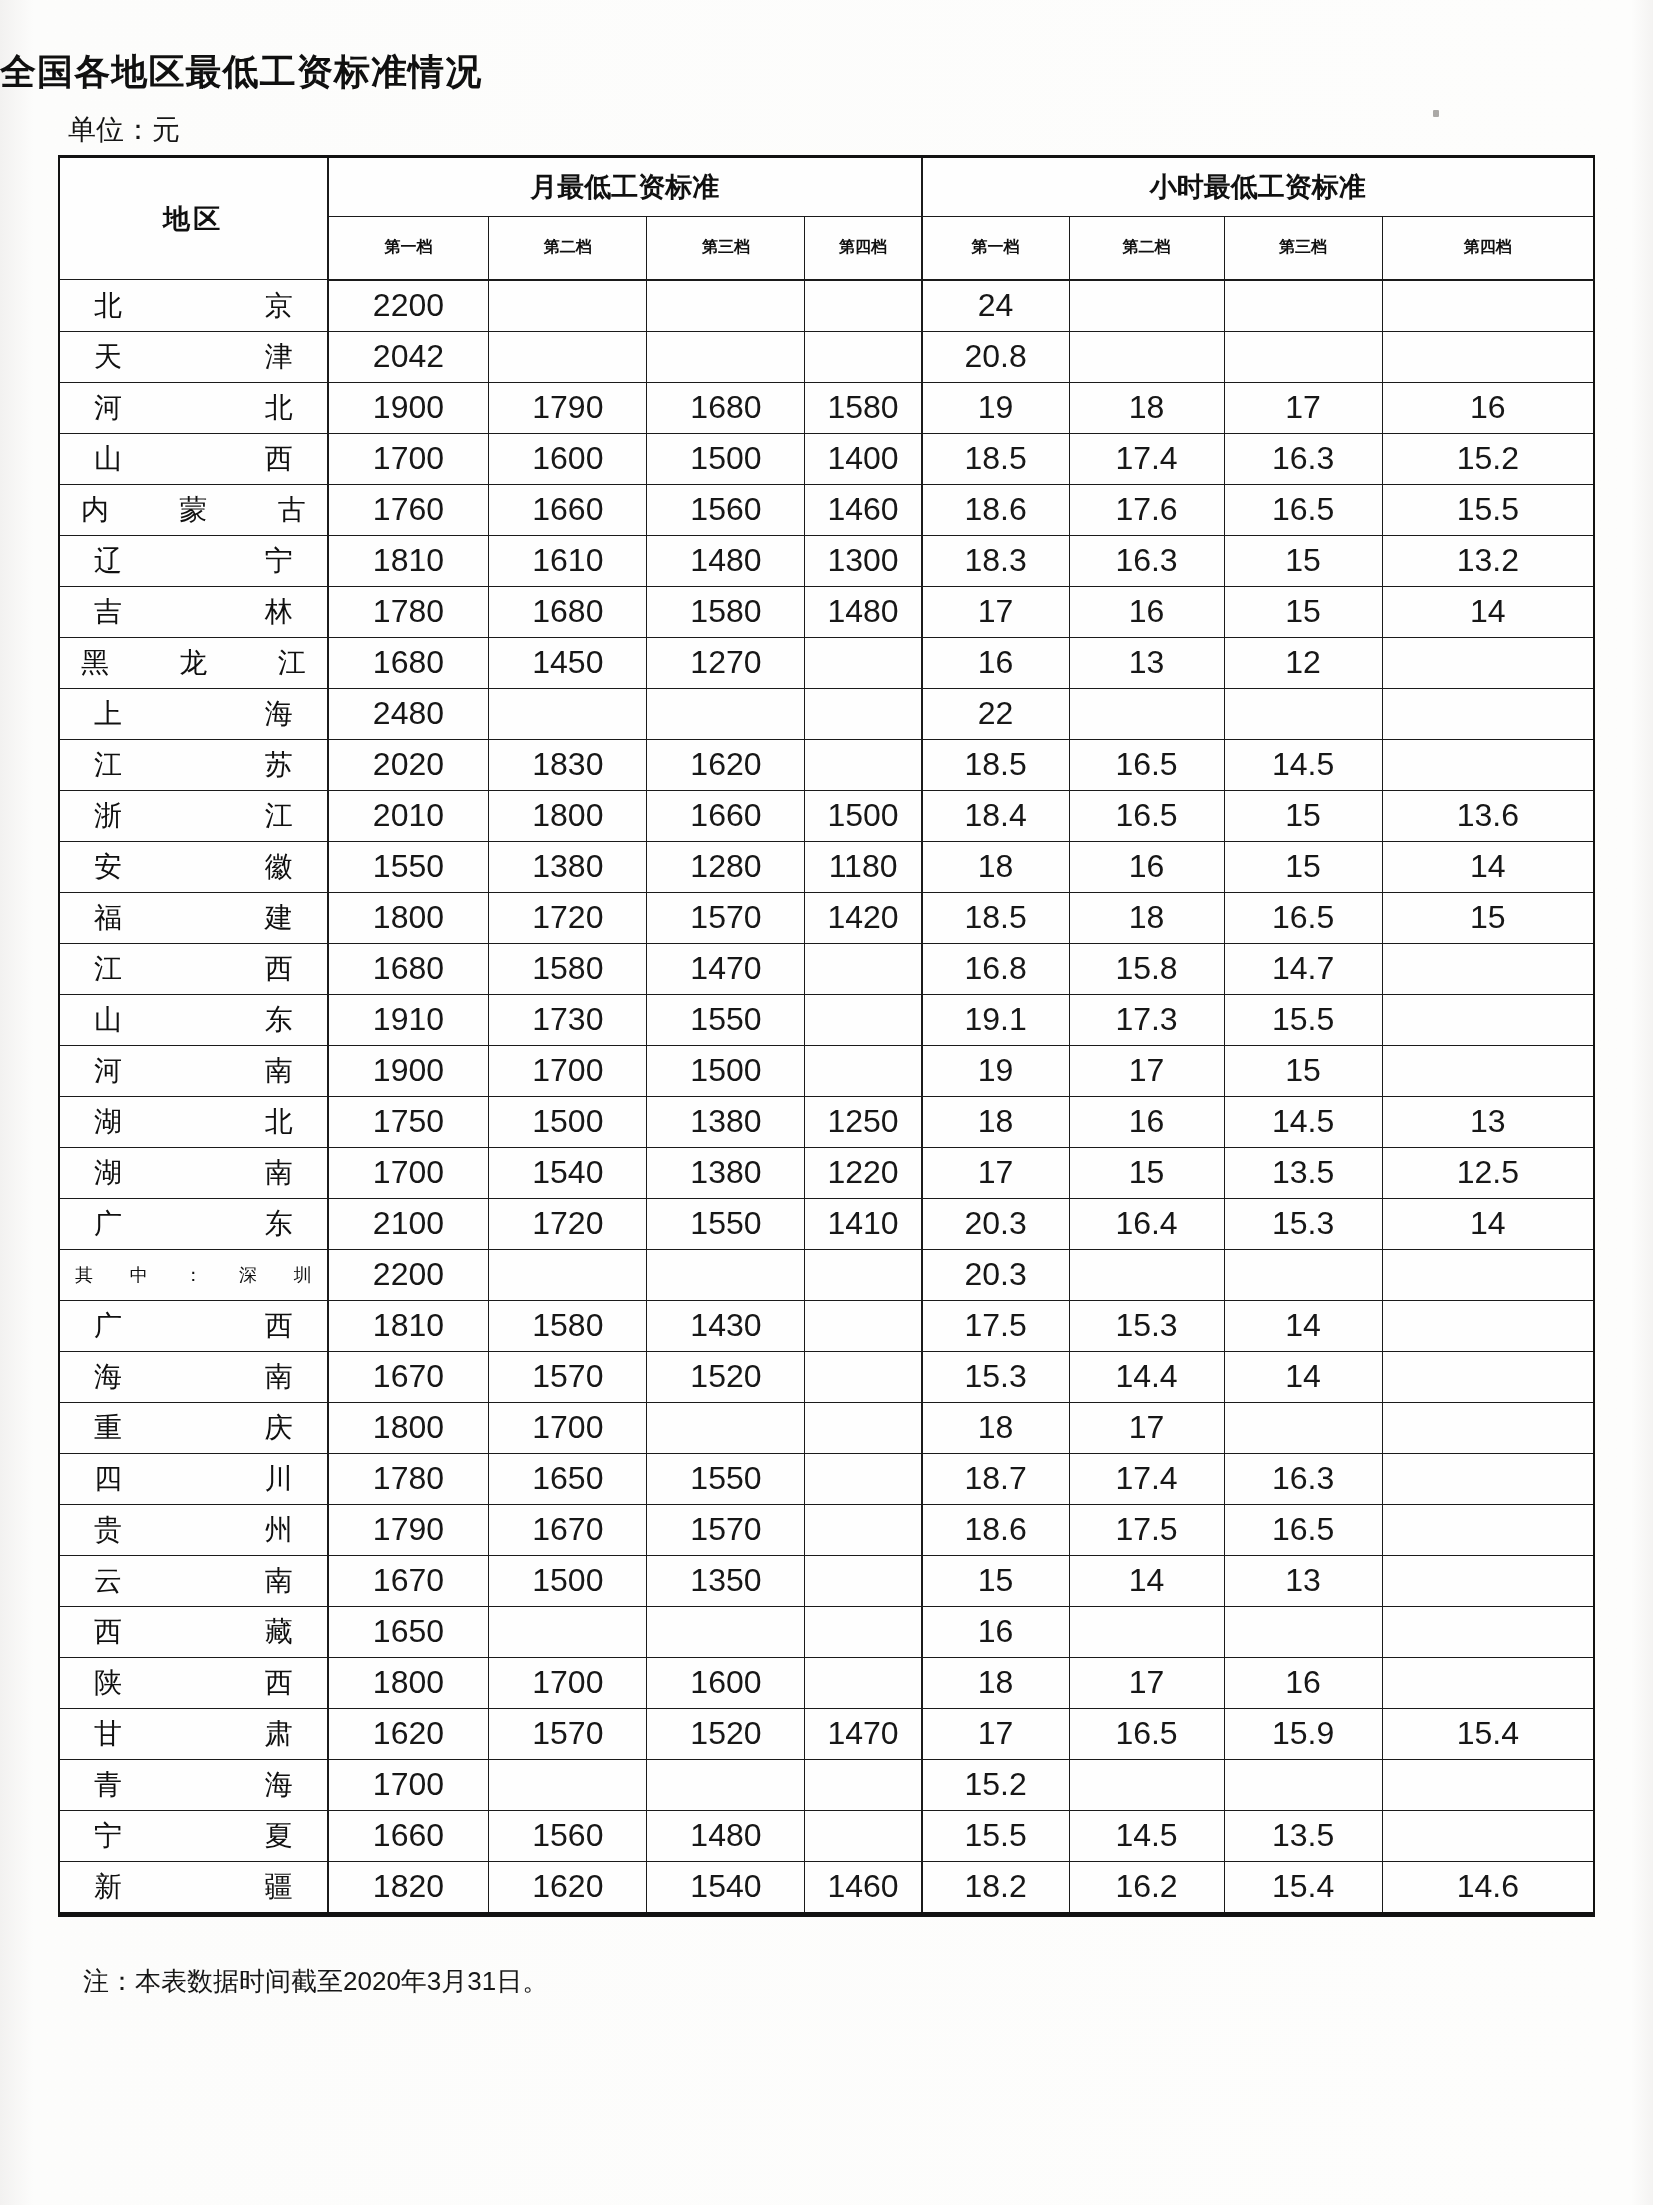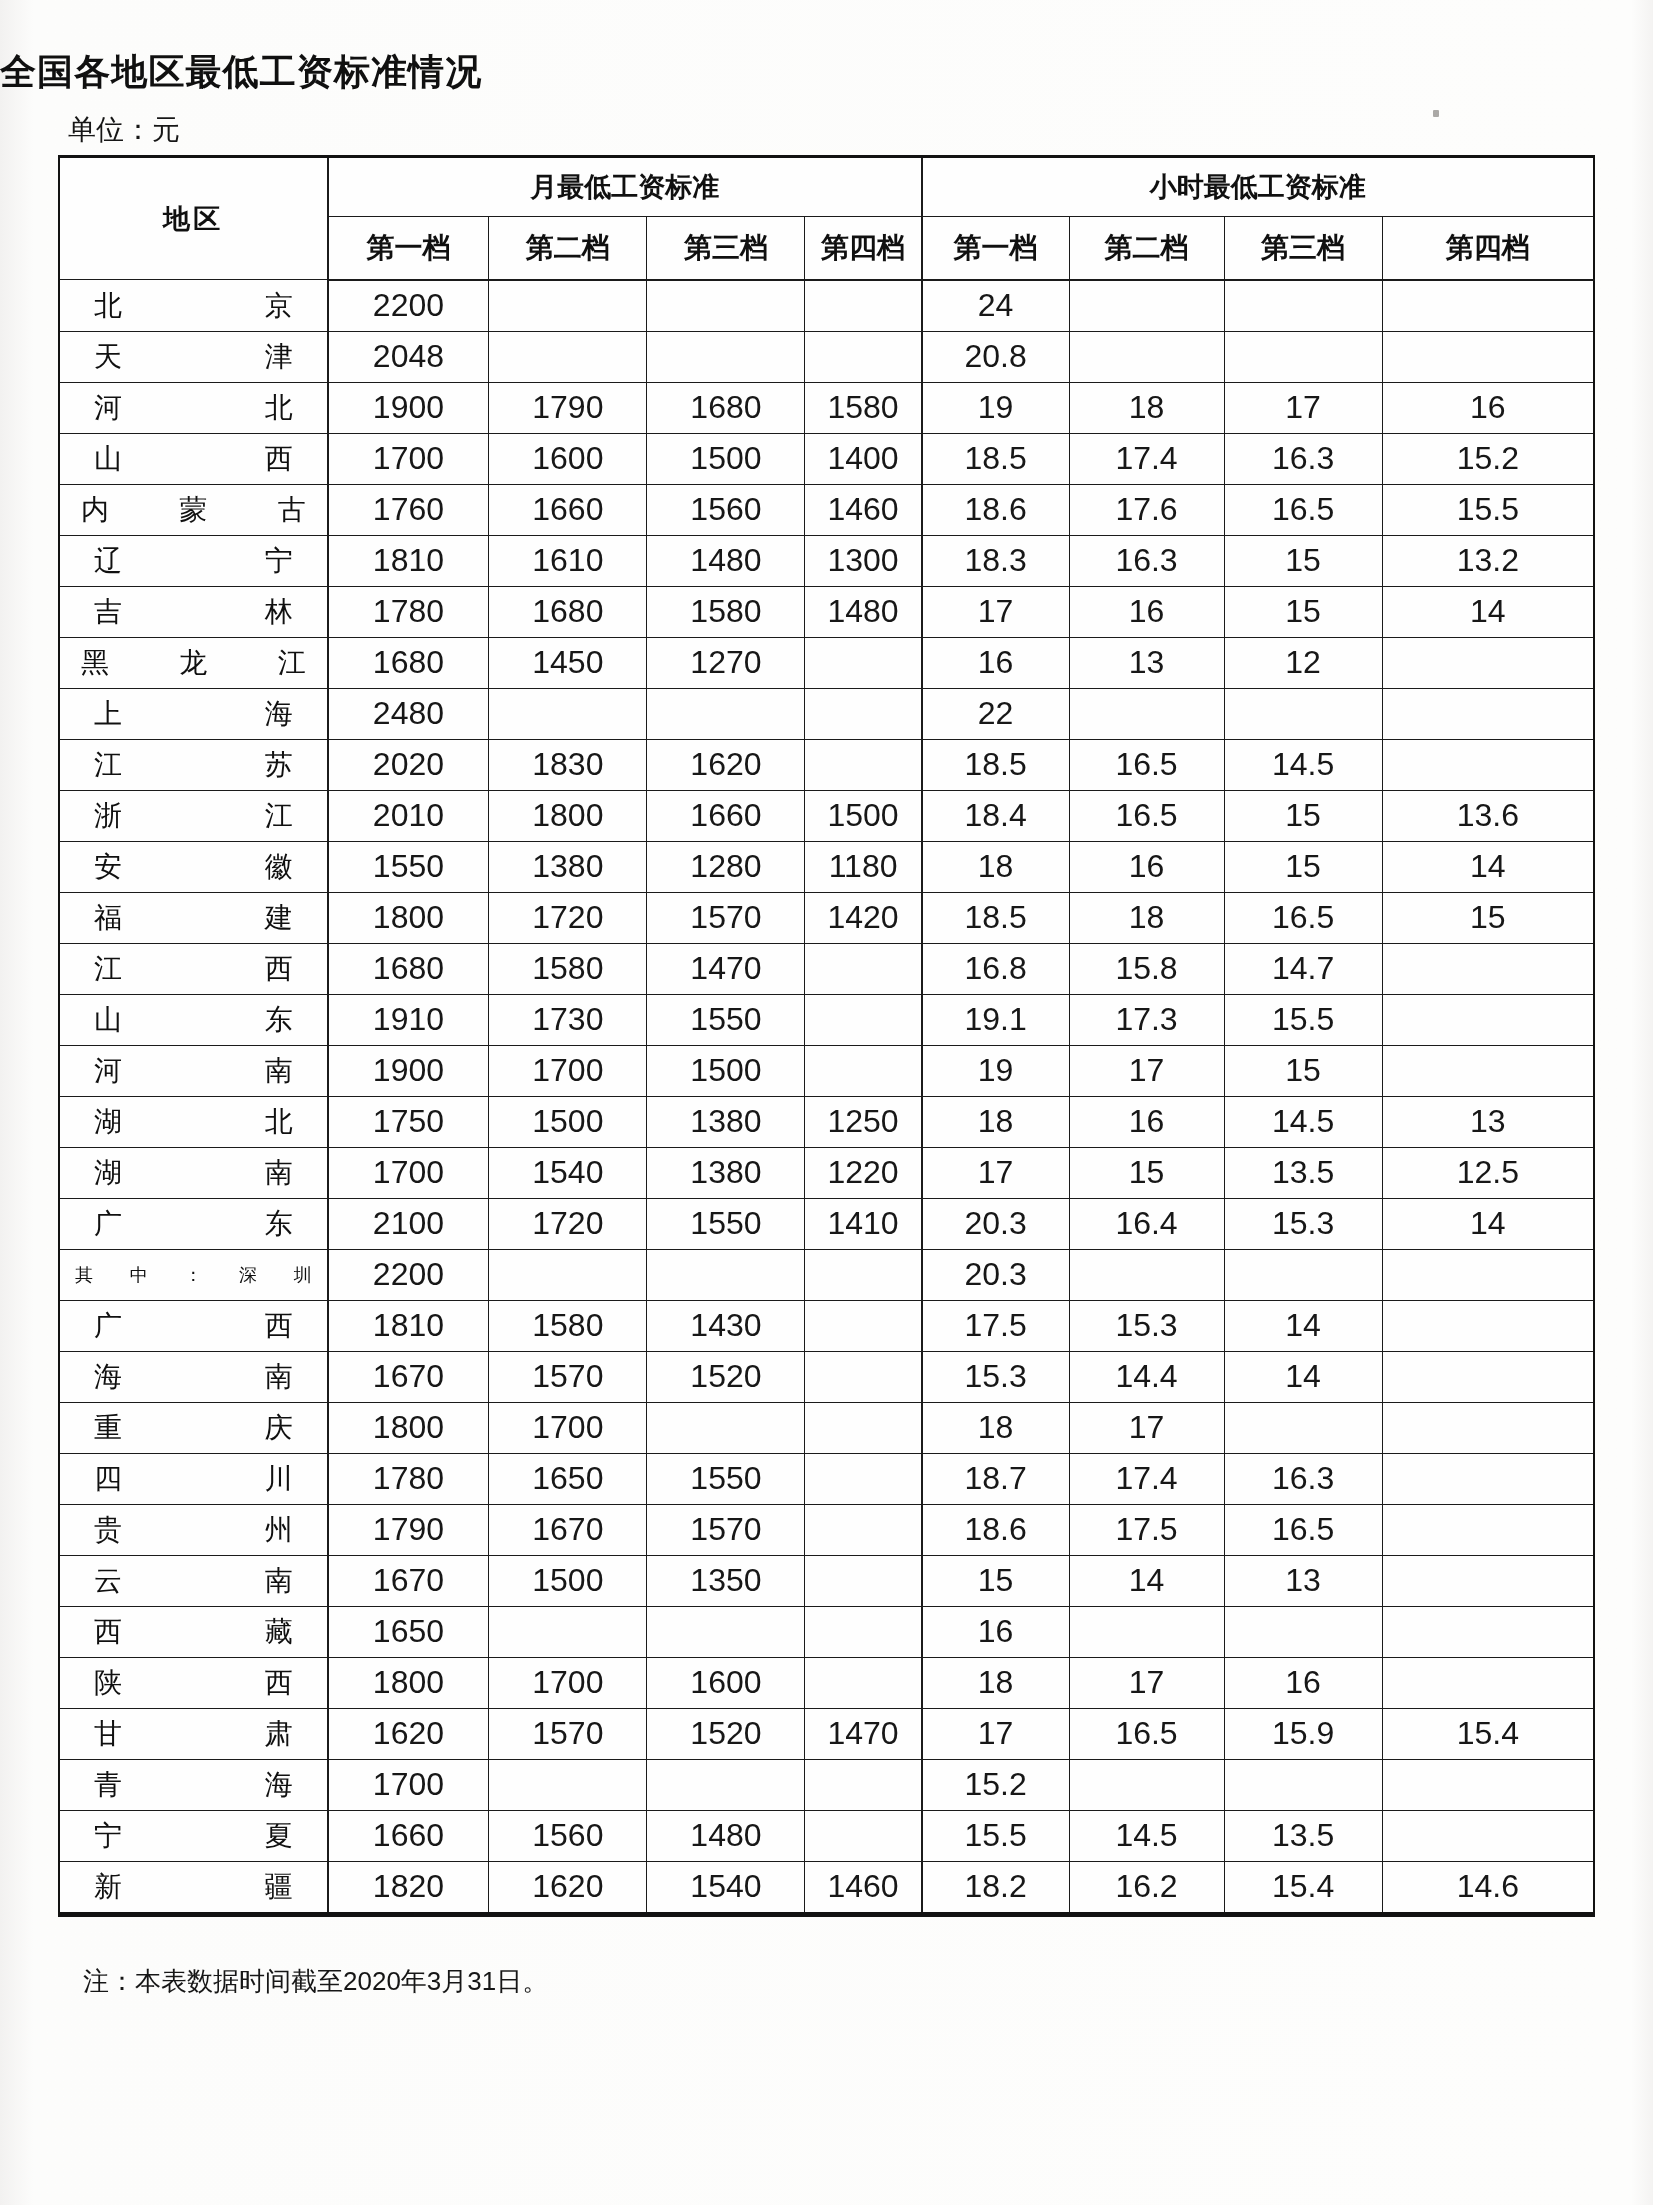--- a/index.html
+++ b/index.html
@@ -22,21 +22,21 @@
     background:#fefefe;
   }
   th,td{
     border:1.1px solid #1b1b1b;
     border-top-width:1.7px;border-bottom-width:1.7px;
     padding:0;vertical-align:middle;overflow:hidden;
   }
   table{border:2.8px solid #121212;border-top-width:3.9px;border-bottom-width:5px;}
   thead th{font-weight:600;color:#101010;background:#fefefe;text-align:center;}
   tr.groups th{height:58px;font-size:27px;}
-  tr.tiers th{height:62px;font-size:28px;border-bottom-width:2.8px;}
+  tr.tiers th{height:62px;font-size:16px;border-bottom-width:2.8px;}
   th.region-h{font-size:27px;border-right-width:2.2px;letter-spacing:3.3px;}
   tbody td{height:50px;font-size:32px;text-align:center;font-weight:400;color:#171717;}
   td.region{border-right-width:2.2px;}
   td.region span{
     display:block;text-align:justify;text-align-last:justify;
     font-size:28px;font-weight:500;padding:0 34px;color:#101010;
   }
   td.region.mid span{padding:0 21px;}
   td.region.full span{padding:0 15px;font-size:18px;}
   .sec-end{border-right-width:2.2px;}
@@ -92,21 +92,21 @@
           <td class="sec-end"></td>
           <td>24</td>
           <td></td>
           <td></td>
           <td></td>
         </tr>
         <tr>
           <td class="region">
             <span>天津</span>
           </td>
-          <td>2048</td>
+          <td>2042</td>
           <td></td>
           <td></td>
           <td class="sec-end"></td>
           <td>20.8</td>
           <td></td>
           <td></td>
           <td></td>
         </tr>
         <tr>
           <td class="region">

